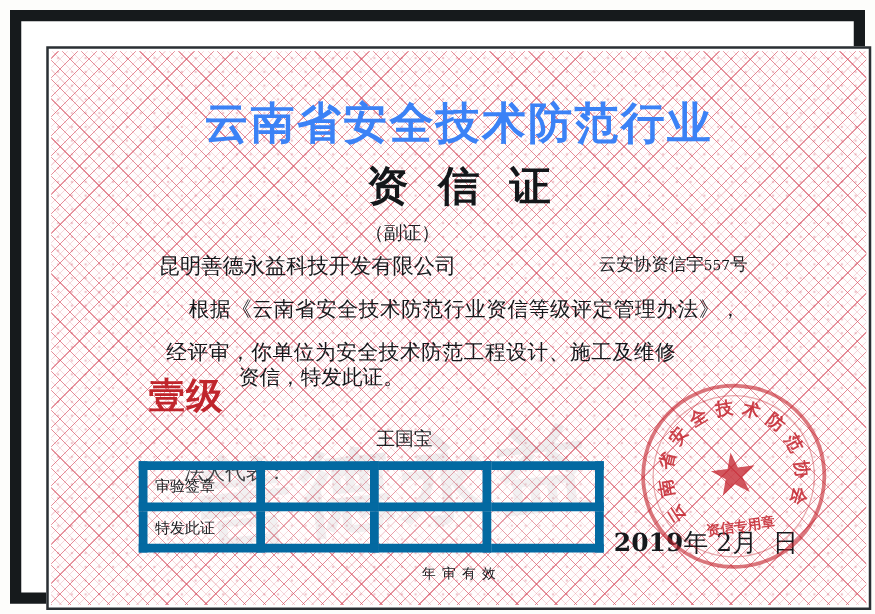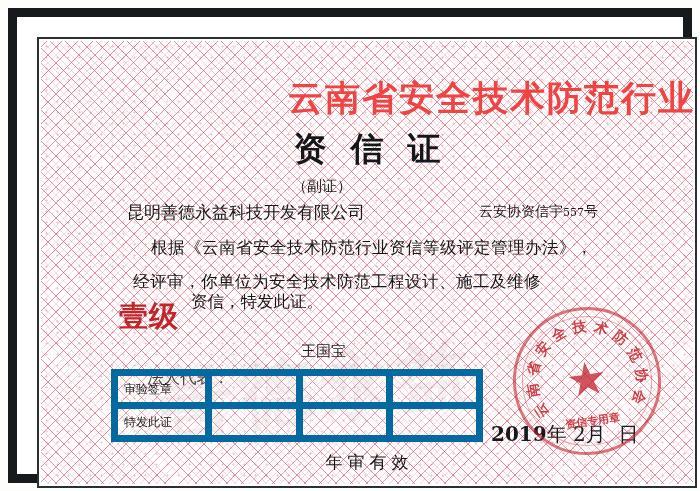--- a/index.html
+++ b/index.html
@@ -63,25 +63,25 @@
     position: absolute;
     left: 0; top: 0;
     width: 656px;
     height: 447px;
   }
   
   .title-1 {
     position: absolute;
     left: 0; top: 36px;
     width: 656px;
-    text-align: right;
+    text-align: center;
     font-size: 35px;
     font-weight: bold;
     letter-spacing: 2px;
-    color: #ef4444;
+    color: #3b82f6;
     font-family: "DejaVu Serif", "Liberation Serif", serif;
     white-space: nowrap;
   }
   .title-2 {
     position: absolute;
     left: 0; top: 88px;
     width: 656px;
     text-align: center;
     font-size: 33px;
     font-weight: bold;
@@ -186,21 +186,21 @@
     font-size: 20px;
     color: #16191c;
     white-space: nowrap;
   }
   .date-row .y { font-weight: bold; }
   .footer {
     position: absolute;
     left: 0; top: 412px;
     width: 656px;
     text-align: center;
-    font-size: 17px;
+    font-size: 11px;
     letter-spacing: 5px;
     text-indent: 5px;
     color: #14171a;
   }
   
   .seal {
     position: absolute;
     left: 474px; top: 268px;
     width: 148px;
     height: 148px;

